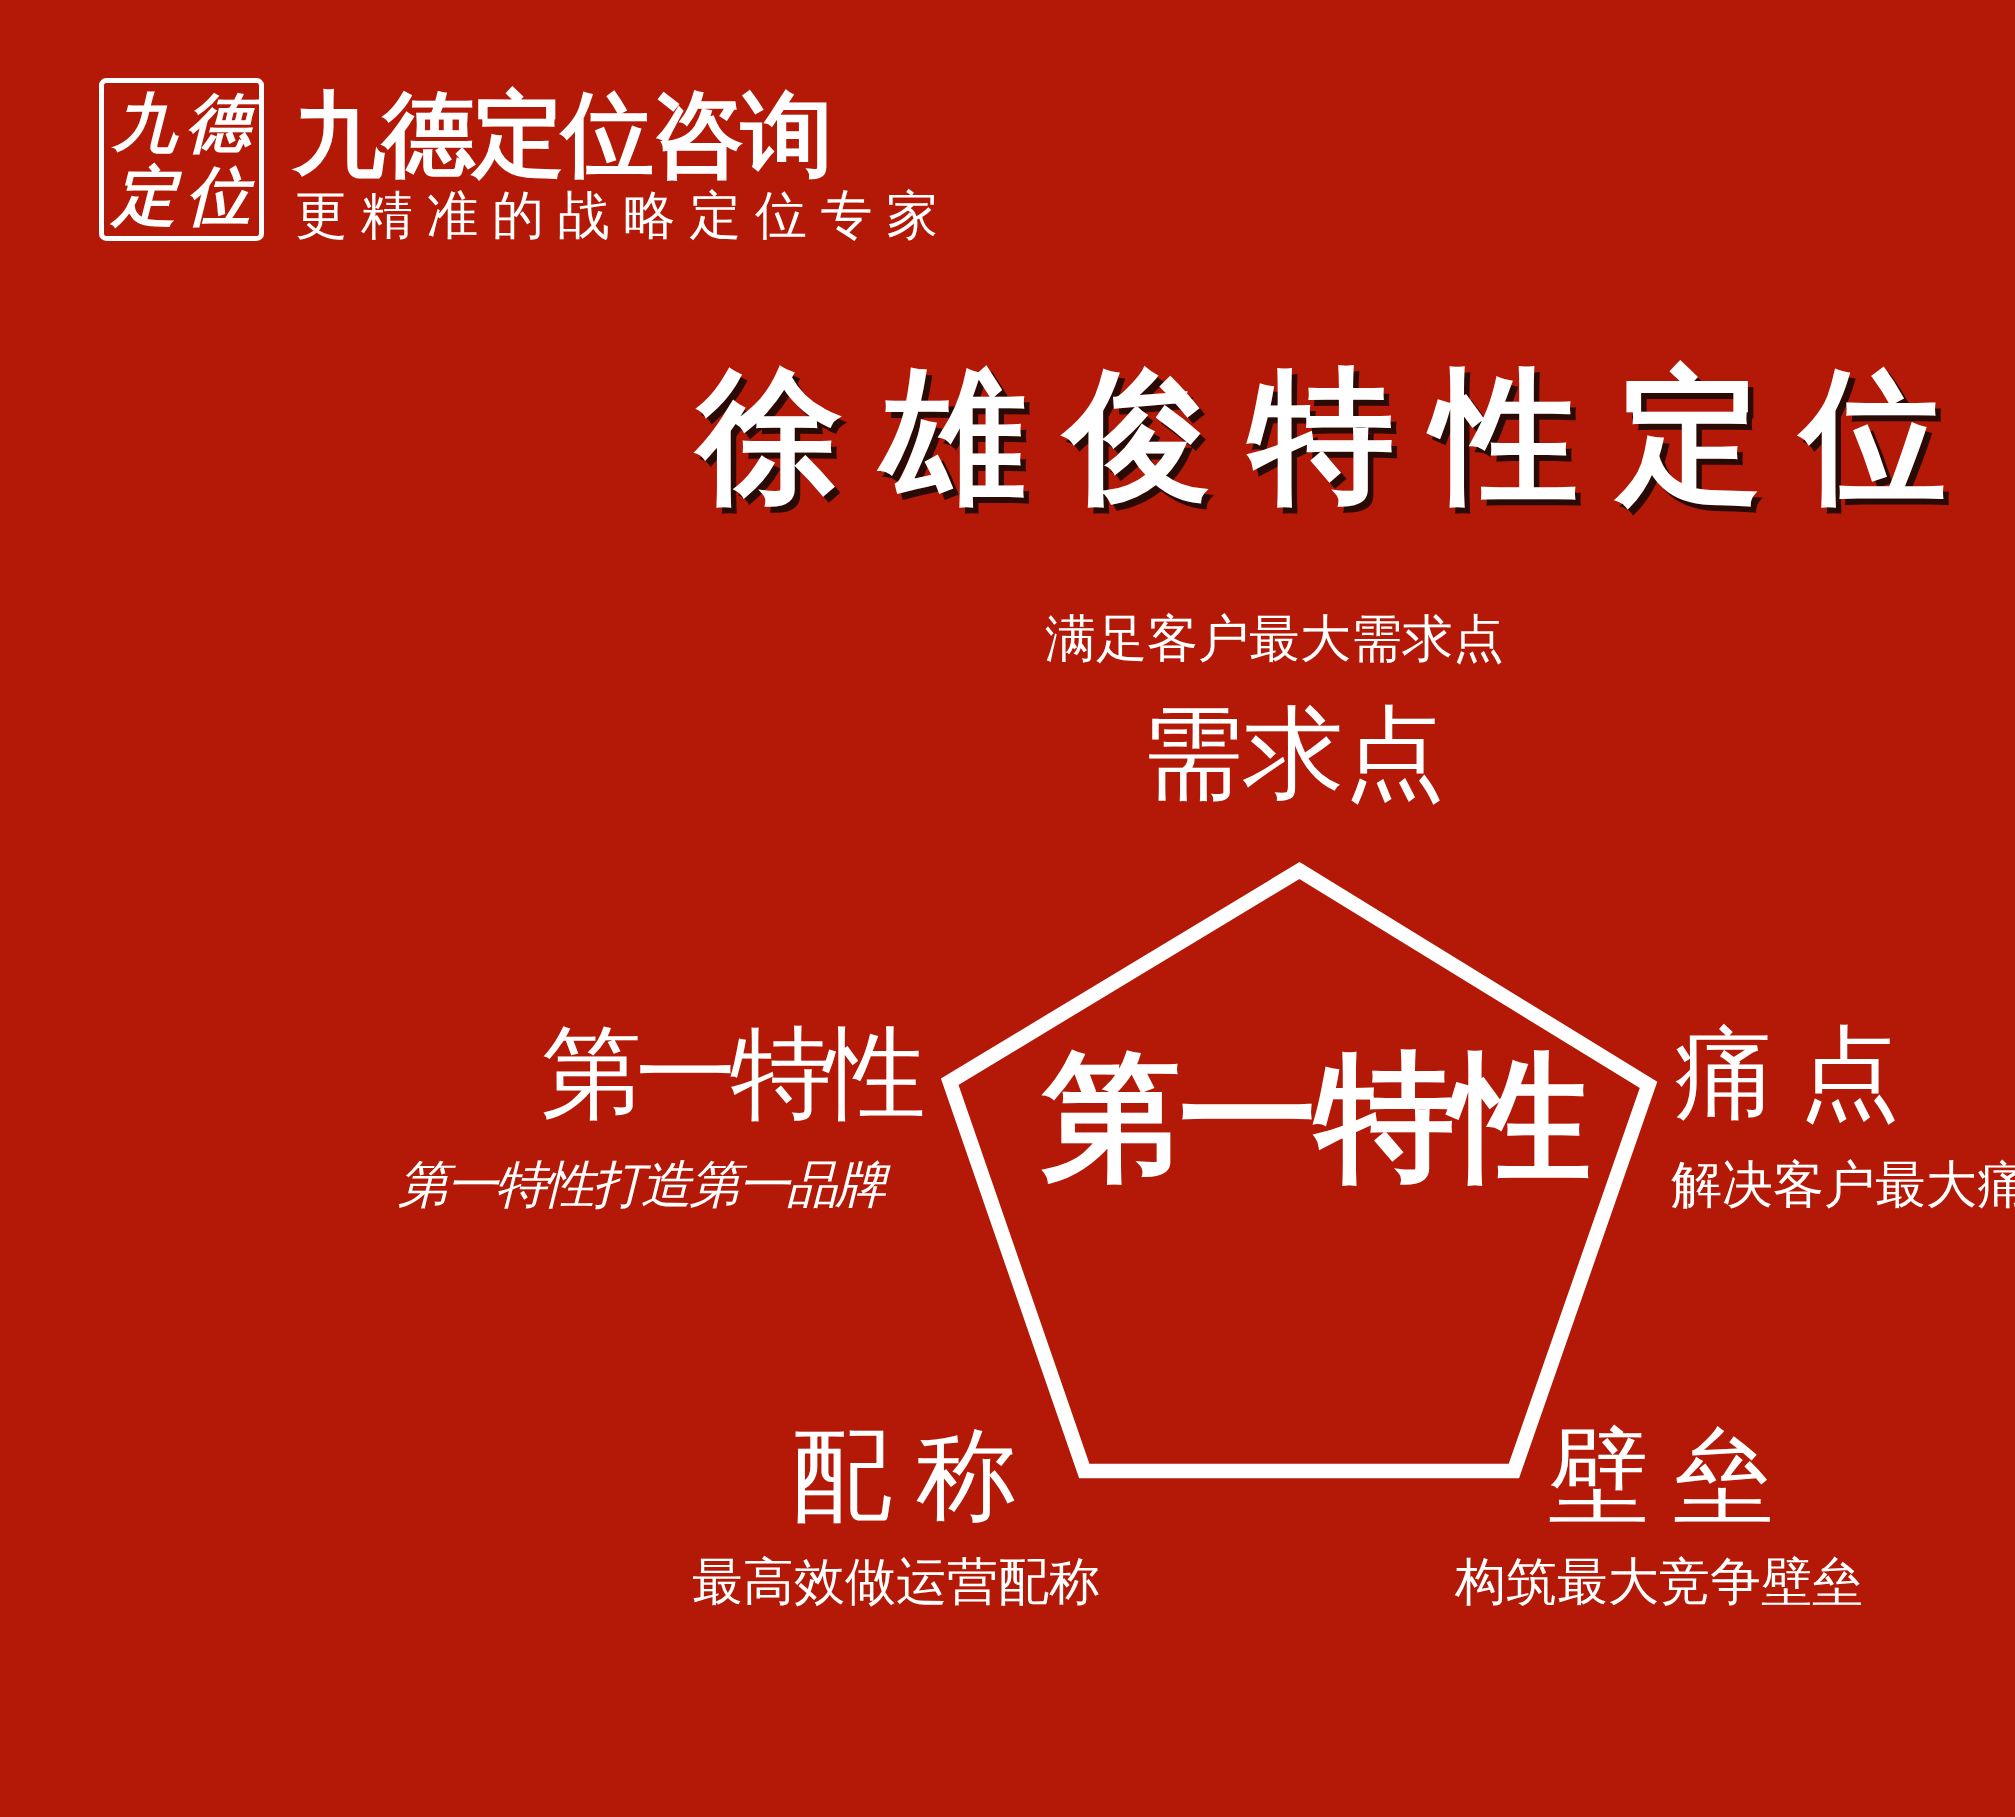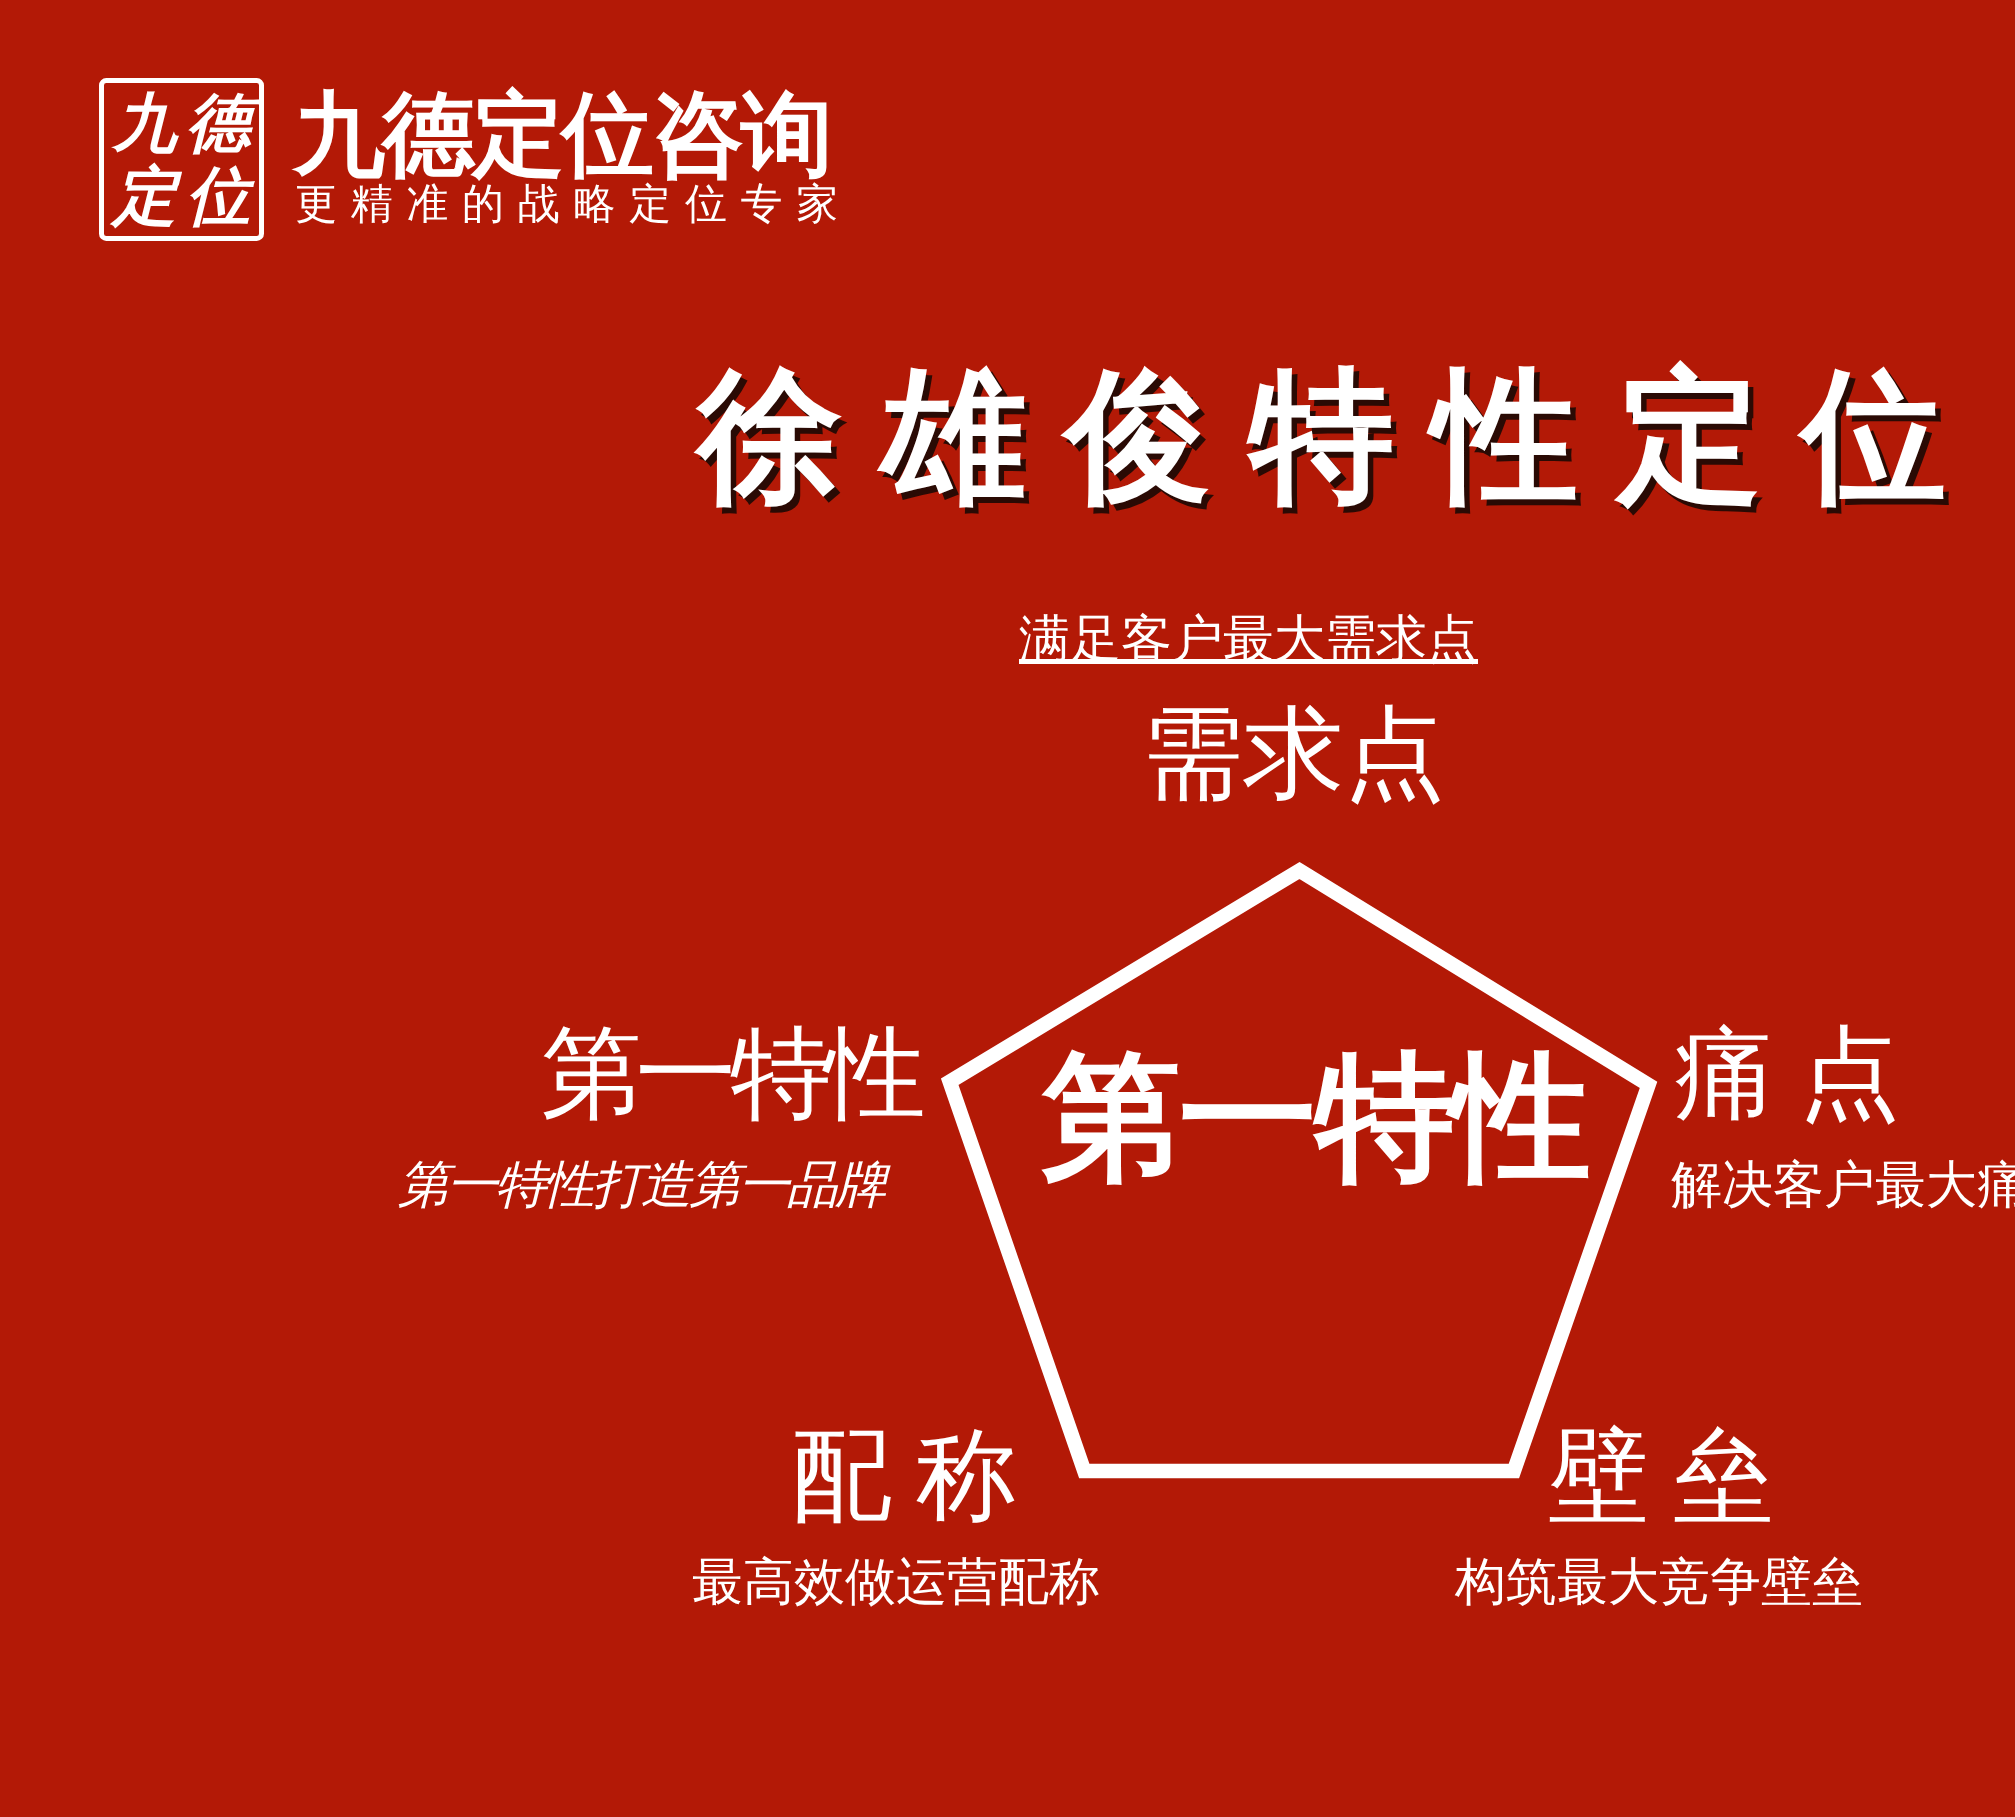--- a/index.html
+++ b/index.html
@@ -27,21 +27,21 @@
     font-size: 64px; font-weight: bold; line-height: 1; color: #ffffff;
     font-style: italic;
   }
 
   .brand-name {
     left: 293px; top: 88px; font-size: 92px;
     font-family: "DejaVu Serif", "Liberation Serif", serif; font-weight: bold;
     letter-spacing: -2.4px;
   }
   .brand-tagline {
-    left: 295px; top: 183px; font-size: 42px; letter-spacing: 13.7px;
+    left: 295px; top: 189px; font-size: 52px; letter-spacing: 13.7px;
   }
 
   .main-title {
     left: 649px; top: 363px; font-size: 145px; font-weight: bold;
     letter-spacing: 39px;
     text-shadow: 5.6px 5.6px 0 #2a0a04;
     margin-left: 48px;
   }
 
   .label-big { font-size: 101px; font-weight: normal; }
@@ -69,21 +69,21 @@
 <div class="abs brand-tagline">更精准的战略定位专家</div>
 
 <div class="abs main-title">徐雄俊特性定位</div>
 
 <svg class="pentagon" width="2570" height="1818" viewBox="0 0 6376 4511">
   <polygon points="3224,2160 4090,2692 3756,3650 2690,3650 2356,2684" fill="none" stroke="#ffffff" stroke-width="36" stroke-linejoin="miter"></polygon>
 </svg>
 
 <div class="abs center-text">第一特性</div>
 
-<div class="abs label-small" style="left:1019px; top:613px;text-decoration:underline;">满足客户最大需求点</div>
+<div class="abs label-small" style="left:1045px; top:613px;">满足客户最大需求点</div>
 <div class="abs label-big" style="left:1142px; top:703px;">需求点</div>
 
 <div class="abs label-big" style="left:1674px; top:1023px; letter-spacing:-4px;">痛 点</div>
 <div class="abs label-small" style="left:1671px; top:1159px;">解决客户最大痛点</div>
 
 <div class="abs label-big" style="left:1548px; top:1425px; letter-spacing:-4px;">壁 垒</div>
 <div class="abs label-small" style="left:1455px; top:1556px;text-align:center;">构筑最大竞争壁垒</div>
 
 <div class="abs label-big" style="left:791px; top:1425px; letter-spacing:-4px;">配 称</div>
 <div class="abs label-small" style="left:692px; top:1556px;">最高效做运营配称</div>

